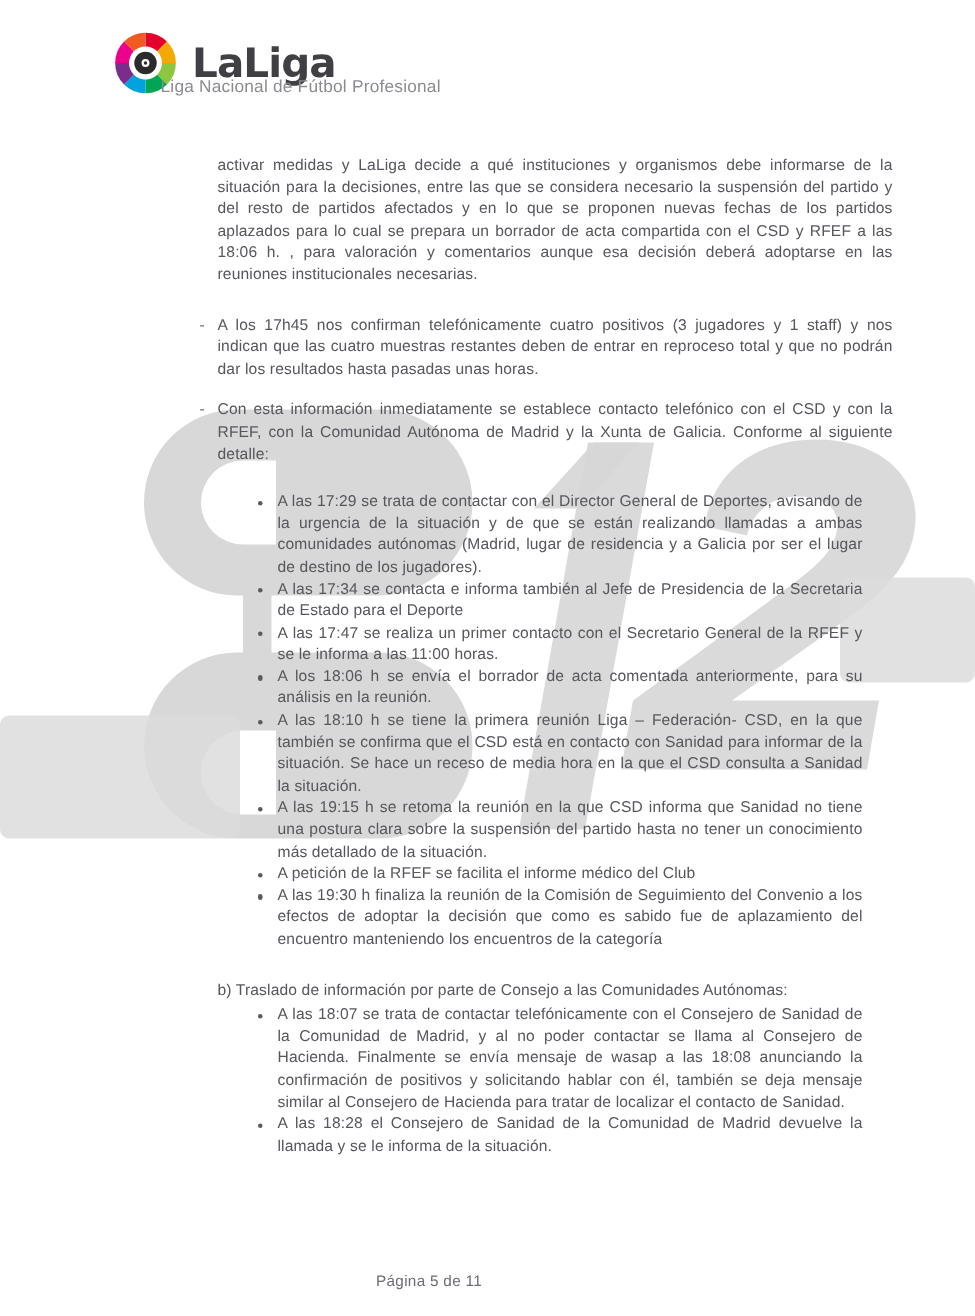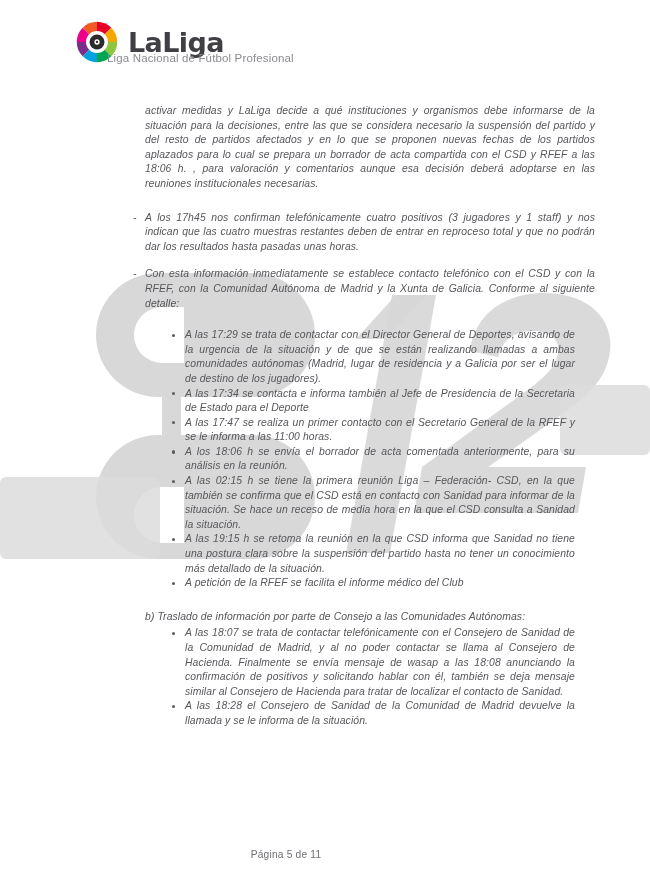--- a/index.html
+++ b/index.html
@@ -71,21 +71,20 @@
     white-space: nowrap;
   }
 
   
   .content {
     position: absolute;
     left: 0;
     top: 104px;
     width: 650px;
     z-index: 2;
-    font-style: italic;
   }
   .para {
     margin: 0 0 0 0;
     padding: 0;
     font-size: 10.4px;
     line-height: 14.6px;
     color: #56565c;
     text-align: justify;
     letter-spacing: 0.1px;
   }
@@ -230,23 +229,24 @@
     </div>
 
     <div class="gap-md"></div>
 
 
     <ul class="bullet-list">
       <li class="bullet-item">A las 17:29 se trata de contactar con el Director General de Deportes, avisando de la urgencia de la situación y de que se están realizando llamadas a ambas comunidades autónomas (Madrid, lugar de residencia y a Galicia por ser el lugar de destino de los jugadores).</li>
       <li class="bullet-item">A las 17:34 se contacta e informa también al Jefe de Presidencia de la Secretaria de Estado para el Deporte</li>
       <li class="bullet-item">A las 17:47 se realiza un primer contacto con el Secretario General de la RFEF y se le informa a las 11:00 horas.</li>
       <li class="bullet-item">A los 18:06 h se envía el borrador de acta comentada anteriormente, para su análisis en la reunión.</li>
-      <li class="bullet-item">A las 02:15 h se tiene la primera reunión Liga – Federación- CSD, en la que también se confirma que el CSD está en contacto con Sanidad para informar de la situación. Se hace un receso de media hora en la que el CSD consulta a Sanidad la situación.</li>
+      <li class="bullet-item">A las 18:10 h se tiene la primera reunión Liga – Federación- CSD, en la que también se confirma que el CSD está en contacto con Sanidad para informar de la situación. Se hace un receso de media hora en la que el CSD consulta a Sanidad la situación.</li>
       <li class="bullet-item">A las 19:15 h se retoma la reunión en la que CSD informa que Sanidad no tiene una postura clara sobre la suspensión del partido hasta no tener un conocimiento más detallado de la situación.</li>
       <li class="bullet-item">A petición de la RFEF se facilita el informe médico del Club</li>
+      <li class="bullet-item">A las 19:30 h finaliza la reunión de la  Comisión de Seguimiento del Convenio a los efectos de adoptar la decisión que como es sabido fue de aplazamiento del encuentro manteniendo los encuentros de la categoría</li>
     </ul>
 
     <div class="gap-lg"></div>
 
     <div class="section-label">b) Traslado de información por parte de Consejo a las Comunidades Autónomas:</div>
 
     <ul class="bullet-list">
       <li class="bullet-item">A las 18:07 se trata de contactar telefónicamente con el Consejero de Sanidad de la Comunidad de Madrid, y al no poder contactar se llama al Consejero de Hacienda. Finalmente se envía mensaje de wasap a las 18:08 anunciando la confirmación de positivos y solicitando hablar con él, también se deja mensaje similar al Consejero de Hacienda para tratar de localizar el contacto de Sanidad.</li>
       <li class="bullet-item">A las 18:28 el Consejero de Sanidad de la Comunidad de Madrid devuelve la llamada y se le informa de la situación.</li>
     </ul>

